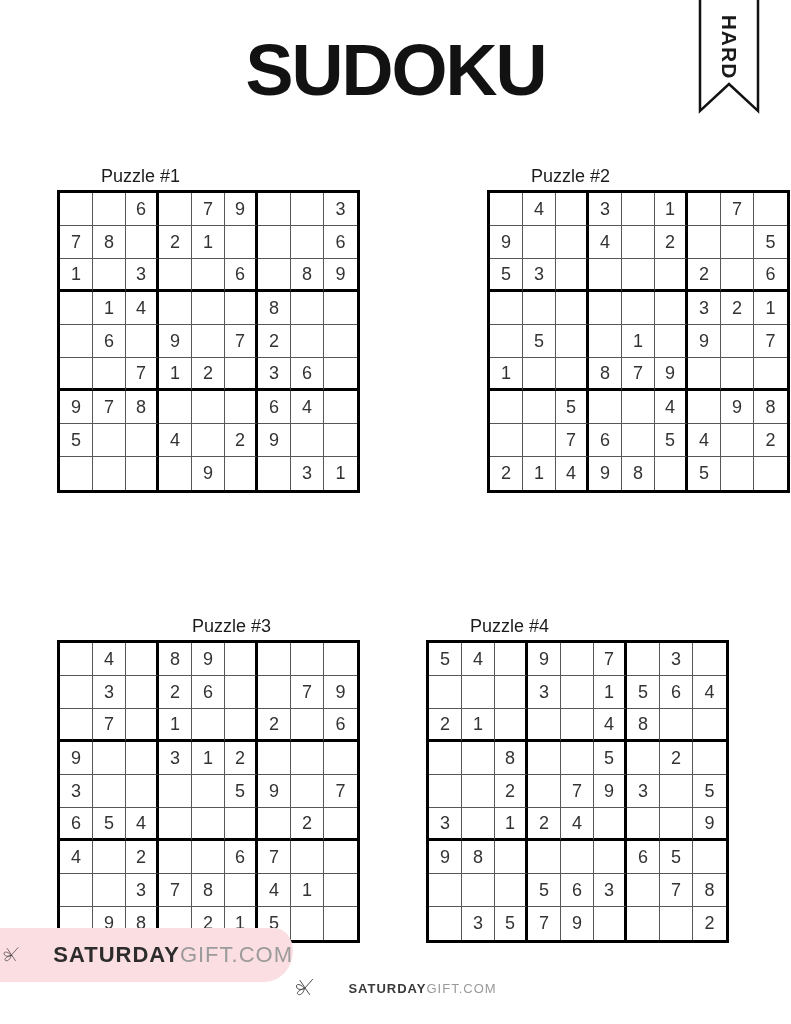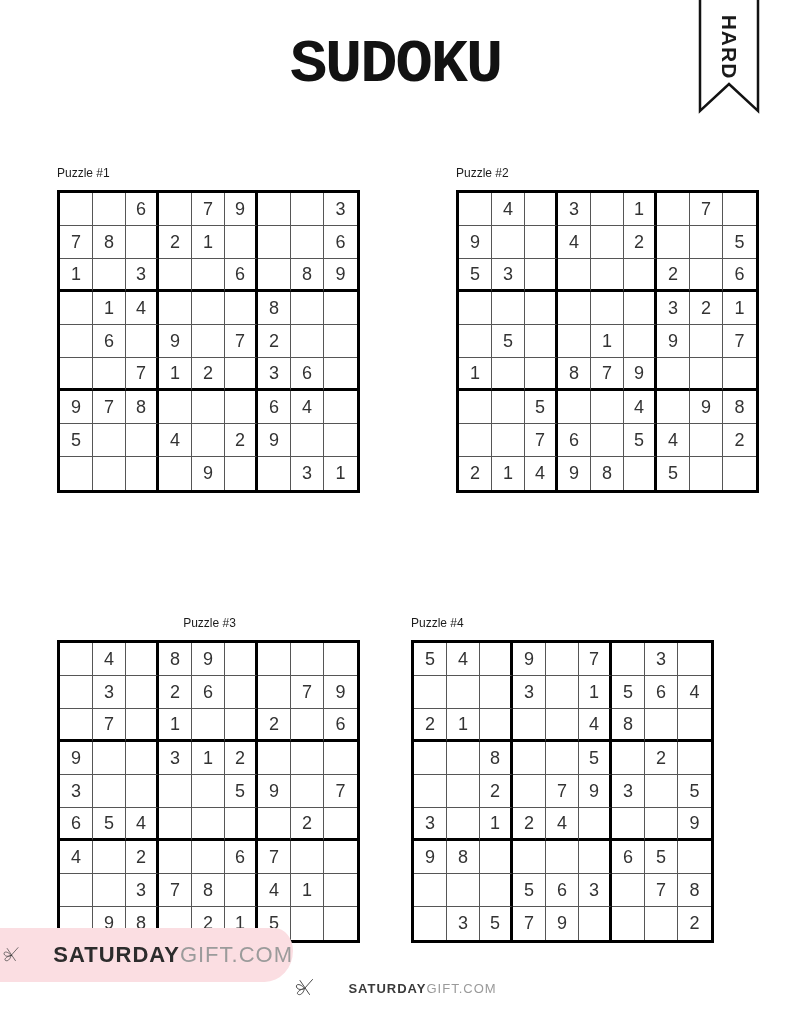--- a/index.html
+++ b/index.html
@@ -10,23 +10,23 @@
     font-family: "Liberation Sans", sans-serif;
     overflow: hidden;
   }
 
   
   .title {
     position: absolute;
     top: 34px; left: 0;
     width: 100%;
     text-align: center;
-    font-family: Liberation Mono, monospace;
+    font-family: Liberation Sans, sans-serif;
     font-weight: 700;
-    font-size: 62px;
+    font-size: 72px;
     line-height: 1;
     letter-spacing: -2px;
     color: #121212;
   }
 
   
   .ribbon { position: absolute; left: 697px; top: 0; width: 64px; height: 118px; }
   .ribbon svg { display: block; }
   .ribbon-text {
     position: absolute;
@@ -36,29 +36,30 @@
     transform: rotate(90deg);
     font-weight: 700;
     font-size: 21px;
     letter-spacing: 1px;
     color: #1a1a1a;
   }
 
   
   .puzzle { position: absolute; width: 305px; }
   #puzzle-0 { left: 57px;  top: 166px; }
-  #puzzle-1 { left: 418px; top: 166px; padding-left: 38px; }
+  #puzzle-1 { left: 449px; top: 166px; padding-left: 38px; }
   #puzzle-2 { left: 57px;  top: 616px; text-align: center; }
-  #puzzle-3 { left: 411px; top: 616px; }
+  #puzzle-3 { left: 426px; top: 616px; }
 
   .puzzle-label {
-    font-size: 12px;
+    font-size: 18px;
     color: #1c1c1c;
     height: 18px;
     margin-bottom: 6px;
+    margin-left: 44px;
   }
 
   .grid {
     display: grid;
     grid-template-columns: repeat(9, 33px);
     grid-auto-rows: 33px;
     border: 3px solid #000;
     width: max-content;
     background: #fff;
   }

